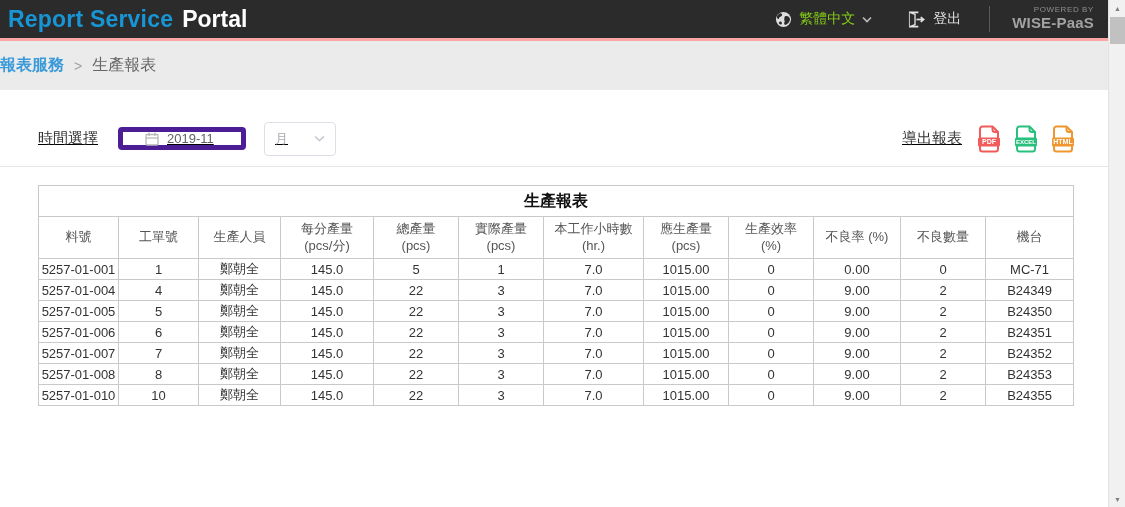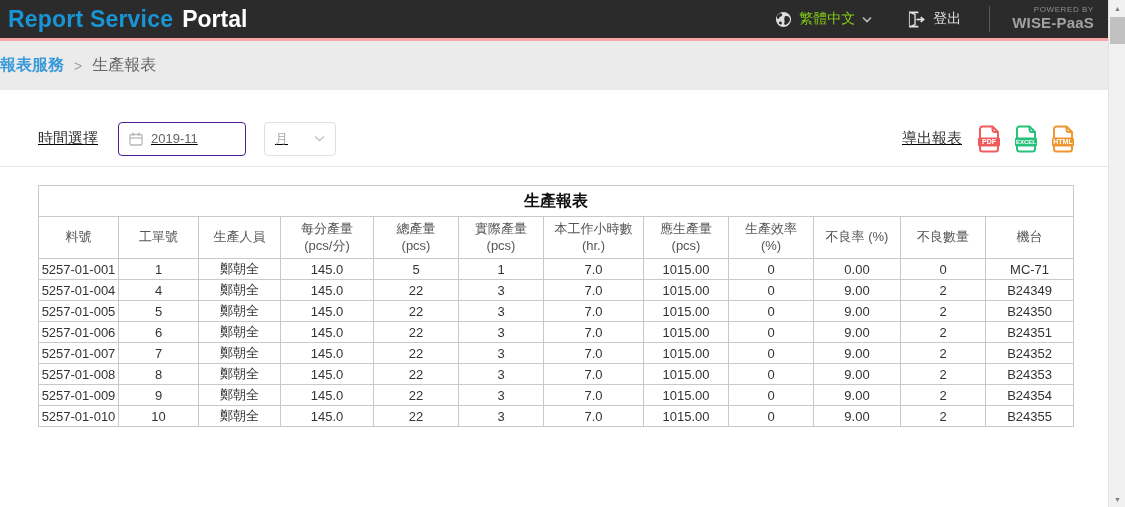--- a/index.html
+++ b/index.html
@@ -22,21 +22,21 @@
 
   
   .breadcrumb { height:49px; background:#ebebeb; display:flex; align-items:center; gap:10px; font-size:16px; }
   .crumb-link { color:#3b9ad9; font-weight:bold; cursor:pointer; }
   .crumb-sep { color:#a0a0a0; font-size:14px; }
   .crumb-current { color:#666; }
 
   
   .controls { display:flex; align-items:center; padding:21px 0 0 38px; height:76px;text-decoration:underline; }
   .time-label { font-size:15px; color:#333; margin-right:20px; }
-  .date-input { display:flex; align-items:center; gap:8px; width:128px; height:34px; border:1px solid #4c1d95; border-radius:4px; padding:0 10px; background:#fff; cursor:text; }
+  .date-input { display:flex; align-items:center; gap:8px; width:128px; height:23px; border:5px solid #4c1d95; border-radius:4px; padding:0 22px; background:#fff; cursor:text; }
   .date-input .val { font-size:13px; color:#606266; }
   .select-input { display:flex; align-items:center; justify-content:space-between; width:72px; height:34px; border:1px solid #dcdfe6; border-radius:4px; padding:0 10px; margin-left:18px; background:#fff; cursor:pointer; }
   .select-input .val { font-size:13px; color:#a8abb2; }
   .export-group { margin-left:auto; margin-right:30px; display:flex; align-items:center; gap:7px; }
   .export-label { font-size:15px; color:#333; margin-right:5px; }
   .file-icon { display:inline-flex; cursor:pointer; }
   .hr { border-top:1px solid #e7e7e7; }
 
   
   .table-wrap { margin:18px 35px 0 38px; }
@@ -273,34 +273,20 @@
               <td>22</td>
               <td>3</td>
               <td>7.0</td>
               <td>1015.00</td>
               <td>0</td>
               <td>9.00</td>
               <td>2</td>
               <td>B24353</td>
             </tr>
             <tr>
-              <td>5257-01-009</td>
-              <td>9</td>
-              <td>鄭朝全</td>
-              <td>145.0</td>
-              <td>22</td>
-              <td>3</td>
-              <td>7.0</td>
-              <td>1015.00</td>
-              <td>0</td>
-              <td>9.00</td>
-              <td>2</td>
-              <td>B24354</td>
-            </tr>
-            <tr>
               <td>5257-01-010</td>
               <td>10</td>
               <td>鄭朝全</td>
               <td>145.0</td>
               <td>22</td>
               <td>3</td>
               <td>7.0</td>
               <td>1015.00</td>
               <td>0</td>
               <td>9.00</td>

